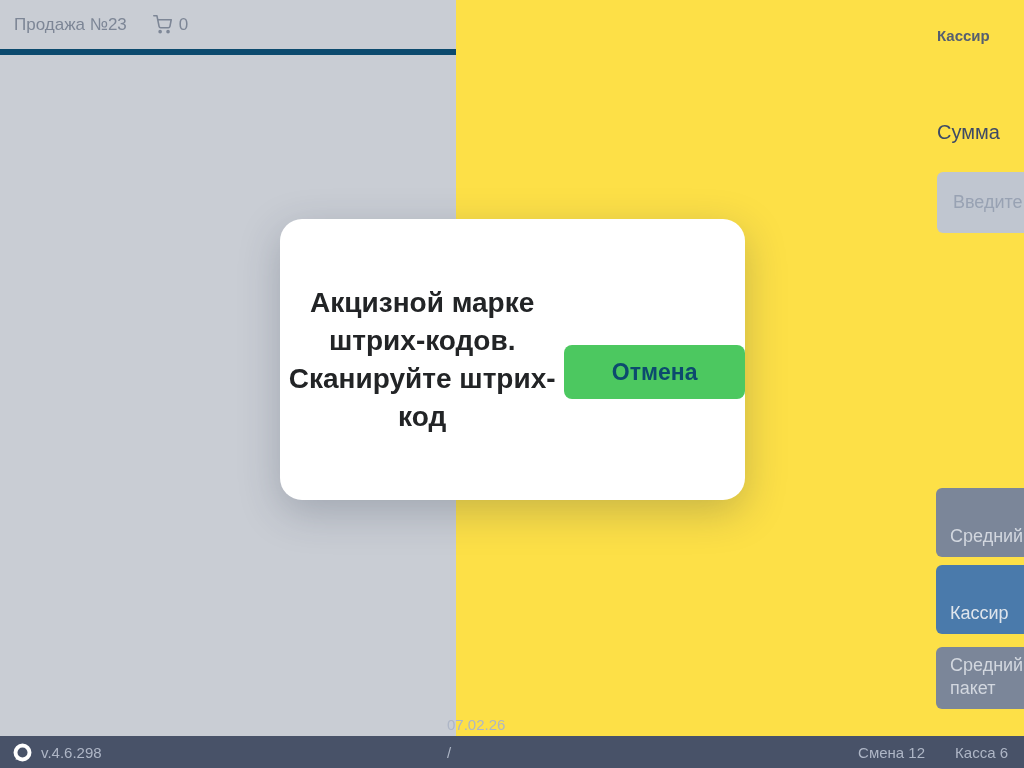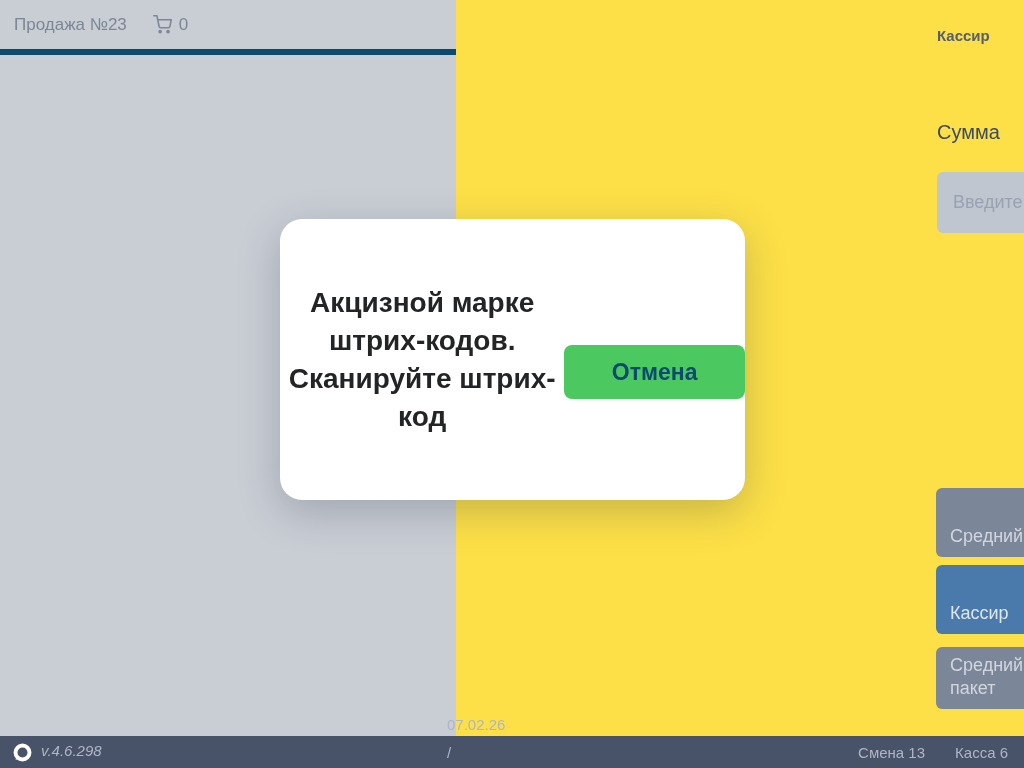--- a/index.html
+++ b/index.html
@@ -54,21 +54,21 @@
   .modal-btn {
     margin-top:25px; width:200px; height:54px; border:none; border-radius:8px;
     background:#4cc860; color:#0c4a6e; font-size:23px; font-weight:600;
     font-family:"Liberation Sans", sans-serif; cursor:pointer;
   }
   
   .bottom-bar {
     position:absolute; left:0; top:736px; width:1024px; height:32px; background:#485268;
     display:flex; align-items:center; color:#aeb6c6; font-size:15px;
   }
-  .bb-left { display:flex; align-items:flex-start; gap:8px; padding-left:12px;font-style:italic; }
+  .bb-left { display:flex; align-items:center; gap:8px; padding-left:12px; }
   .bb-center { position:absolute; left:447px; display:flex; gap:11px;flex-direction:column; }
   .bb-center .time { color:#ffffff; font-weight:400; }
   .bb-right { position:absolute; right:16px; display:flex; gap:30px; }
   svg { display:block; }
 </style>
 </head>
 <body>
 
 <div class="screen">
 
@@ -135,18 +135,18 @@
         </svg>
       </span>
       <span>v.4.6.298</span>
     </div>
     <div class="bb-center">
       <span>07.02.26</span>
       <span>/</span>
       <span class="time">11:52</span>
     </div>
     <div class="bb-right">
-      <span>Смена 13</span>
+      <span>Смена 12</span>
       <span>Касса 6</span>
     </div>
   </div>
 
 </div>
 
 </body></html>

